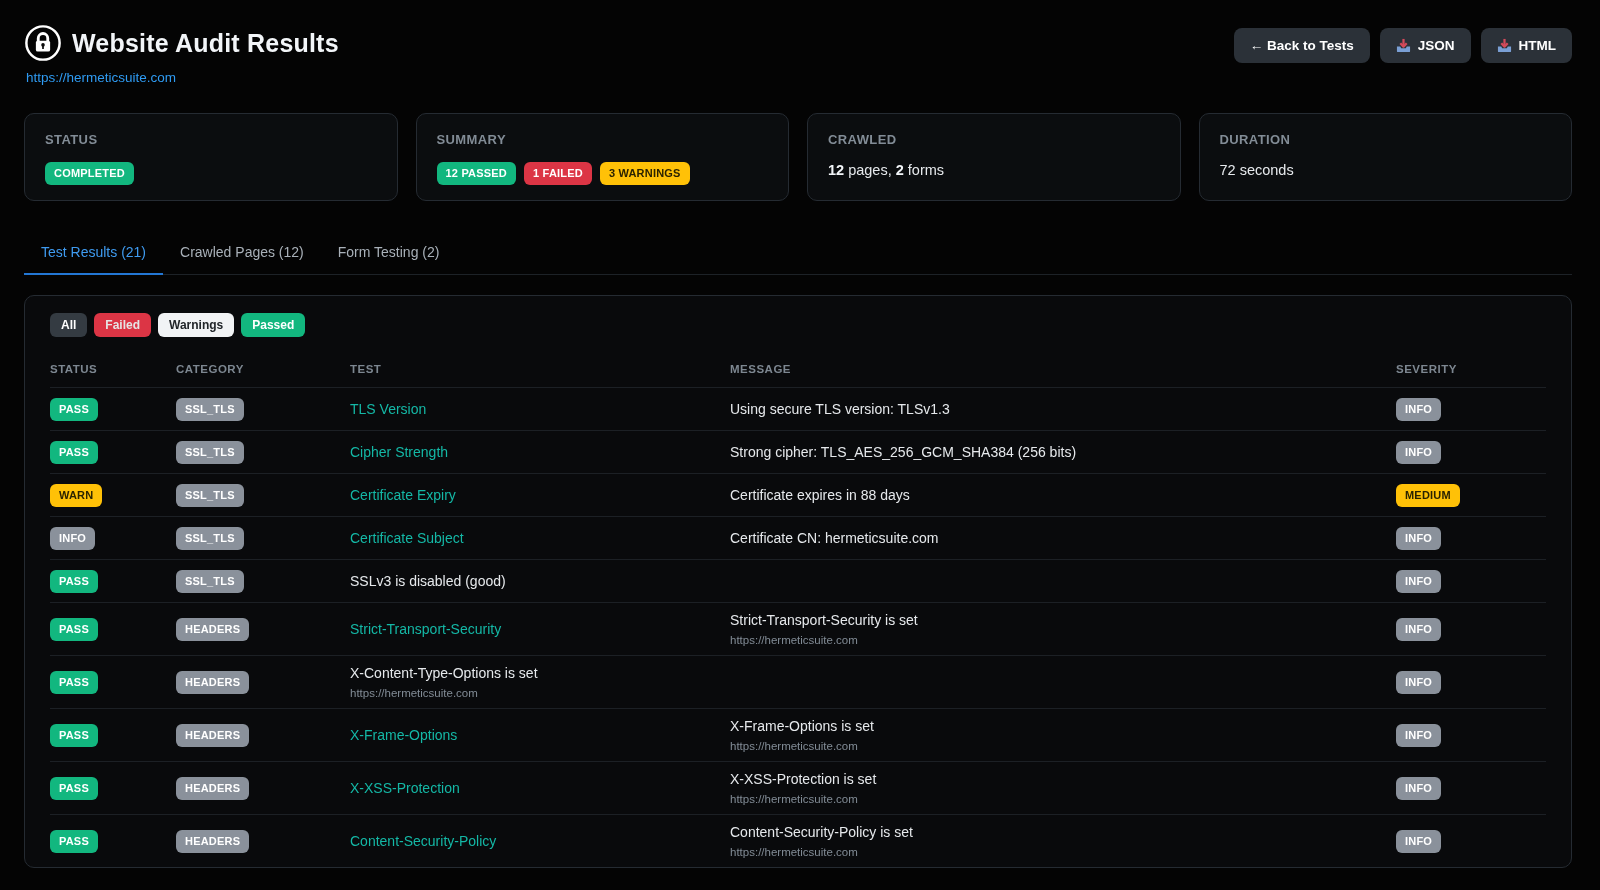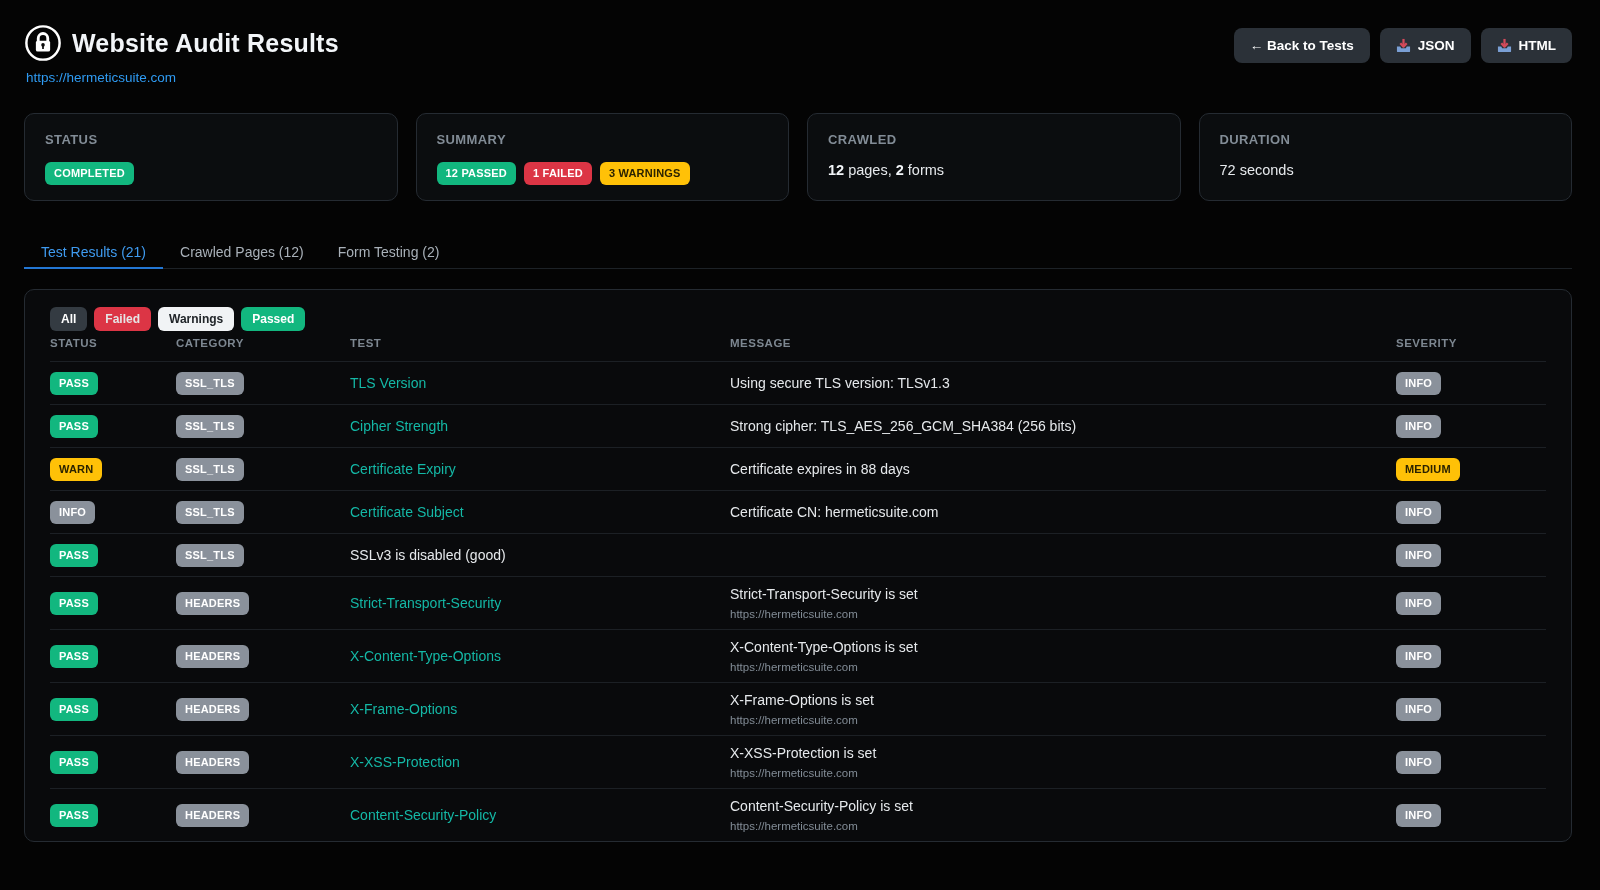--- a/index.html
+++ b/index.html
@@ -40,31 +40,31 @@
   .b-red    { background:#dc3545; color:#fff; }
   .b-yellow { background:#ffc107; color:#2b2300; }
   .b-gray   { background:#8a919b; color:#fff; }
   .badge-row { display:flex; gap:8px; }
   .card-value { font-size:14.5px; color:#e6e9ec; }
   .card-value b { font-weight:bold; color:#f2f5f8; }
 
   
   .tabs { display:flex; margin-top:33px; border-bottom:1px solid #1d2227; }
   .tab {
-    padding:10px 17px 7px; font-size:14px; color:#a9b1b9; cursor:pointer;
+    padding:10px 17px 13px; font-size:14px; color:#a9b1b9; cursor:pointer;
     border-bottom:2px solid transparent; margin-bottom:-1px;
   }
   .tab.active { color:#3f9bf0; border-bottom-color:#2377d4; }
 
   
   .panel {
     margin-top:20px; background:#090a0c; border:1px solid #252b32;
     border-radius:10px; padding:17px 25px 0;
   }
-  .filters { display:flex; gap:7px; }
+  .filters { display:flex; gap:7px; margin-bottom:20px; }
   .pill {
     border:none; border-radius:6px; padding:6px 11px; font-size:12px; font-weight:bold;
     font-family:"Liberation Sans", sans-serif; cursor:pointer; line-height:1;
   }
   .pill-dark  { background:#343b42; color:#fff; }
   .pill-red   { background:#dc3545; color:#e5e5e5; }
   .pill-light { background:#f1f3f5; color:#212529; }
   .pill-green { background:#12b77f; color:#fff; }
 
   .thead { display:flex; padding:6px 0 12px; }
@@ -228,21 +228,20 @@
     <div class="c-msg">
       <div class="msg-main">Strict-Transport-Security is set</div>
       <div class="msg-sub">https://hermeticsuite.com</div>
     </div>
     <div class="c-sev"><span class="badge b-gray">INFO</span></div>
   </div>
 
   <div class="trow">
     <div class="c-status"><span class="badge b-green">PASS</span></div>
     <div class="c-cat"><span class="badge b-gray">HEADERS</span></div>
-    <div class="c-test test-name">X-Content-Type-Options</div>
     <div class="c-msg">
       <div class="msg-main">X-Content-Type-Options is set</div>
       <div class="msg-sub">https://hermeticsuite.com</div>
     </div>
     <div class="c-sev"><span class="badge b-gray">INFO</span></div>
   </div>
 
   <div class="trow">
     <div class="c-status"><span class="badge b-green">PASS</span></div>
     <div class="c-cat"><span class="badge b-gray">HEADERS</span></div>

